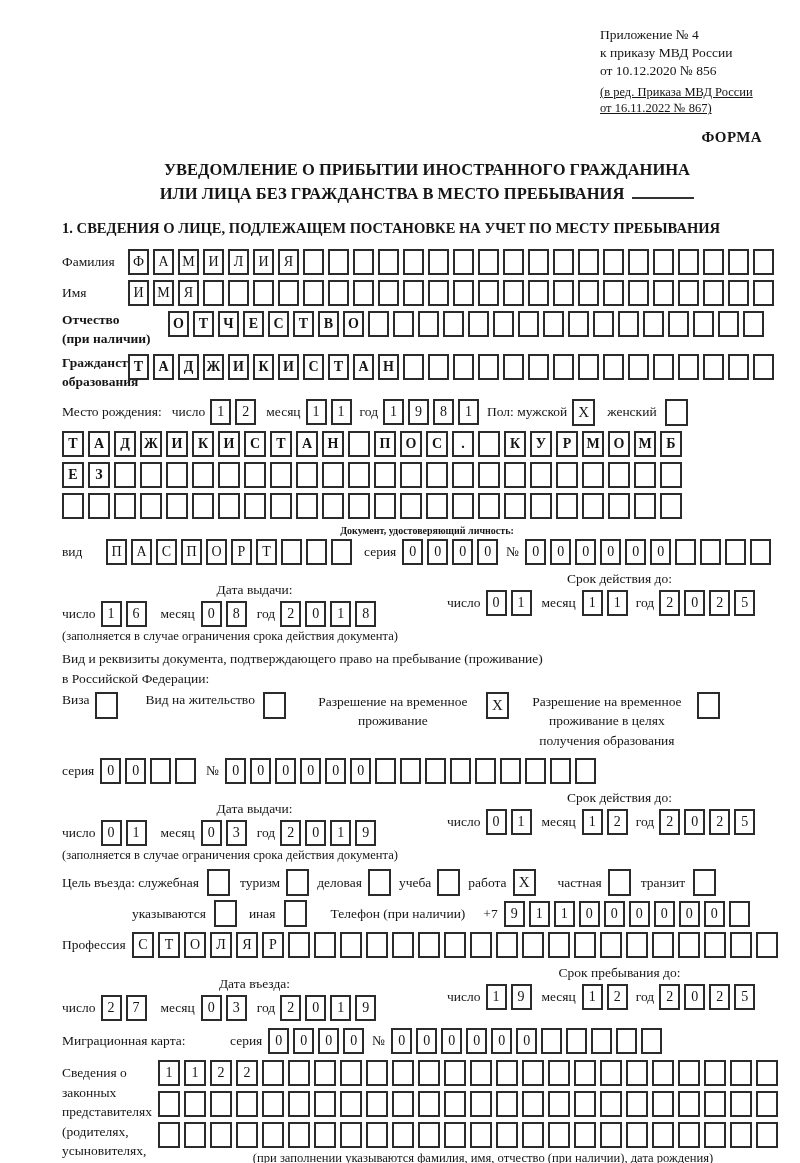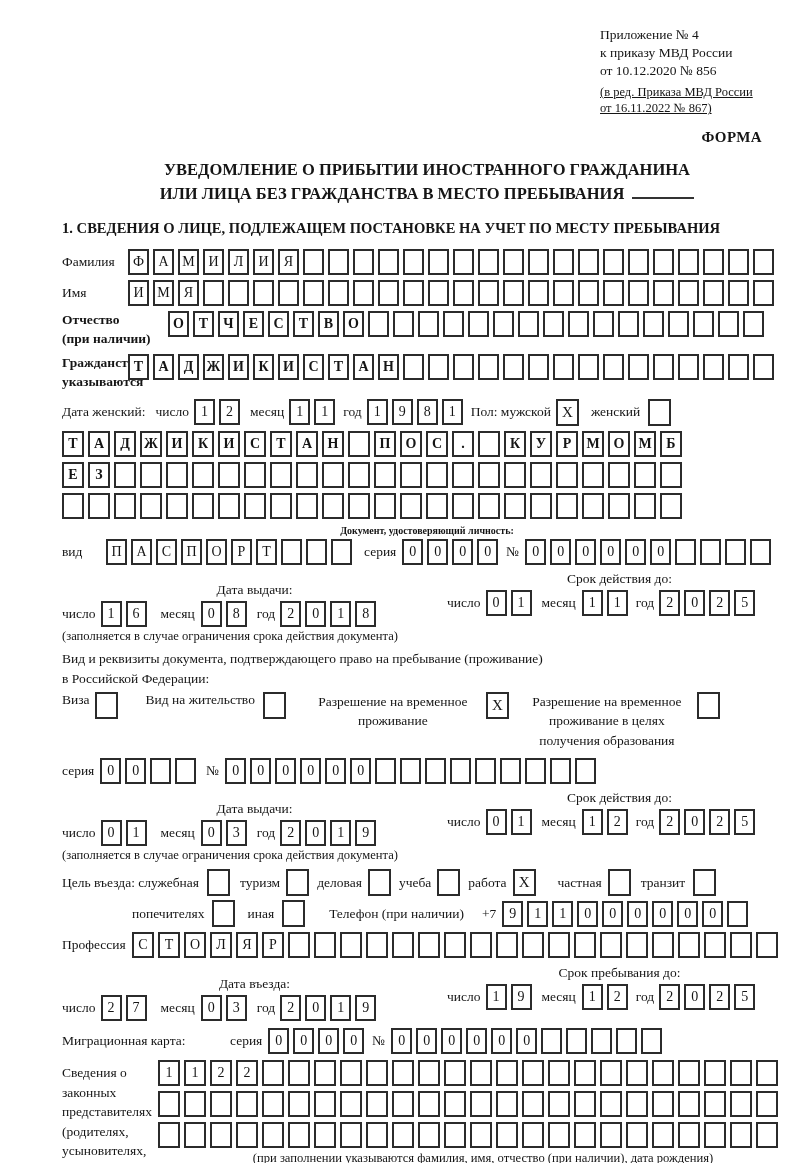--- a/index.html
+++ b/index.html
@@ -159,21 +159,21 @@
         <span class="cell"></span>
         <span class="cell"></span>
         <span class="cell"></span>
         <span class="cell"></span>
       </span>
   </div>
 
   <div class="row top">
     <span class="cit-lbl">
       <span>Гражданство,</span><br>
-      <span>указываются</span>
+      <span>образования</span>
     </span>
     <span class="cells">
         <span class="cell">Т</span>
         <span class="cell">А</span>
         <span class="cell">Д</span>
         <span class="cell">Ж</span>
         <span class="cell">И</span>
         <span class="cell">К</span>
         <span class="cell">И</span>
         <span class="cell">С</span>
@@ -192,21 +192,21 @@
         <span class="cell"></span>
         <span class="cell"></span>
         <span class="cell"></span>
         <span class="cell"></span>
         <span class="cell"></span>
         <span class="cell"></span>
       </span>
   </div>
 
   <div class="row" style="margin-top:7px">
-    <span class="lbl">Дата женский:</span>
+    <span class="lbl">Место рождения:</span>
     <span class="lbl ml10 mr5">число</span>
     <span class="cells">
         <span class="cell">1</span>
         <span class="cell">2</span>
       </span>
     <span class="lbl ml10 mr5">месяц</span>
     <span class="cells">
         <span class="cell">1</span>
         <span class="cell">1</span>
       </span>
@@ -532,21 +532,21 @@
     <span class="cells chk">
         <span class="cell"></span>
       </span>
     <span class="lbl ml10 mr8">транзит</span>
     <span class="cells chk">
         <span class="cell"></span>
       </span>
   </div>
 
   <div class="row" style="margin-top:4px;padding-left:70px">
-    <span class="lbl mr8">попечителях</span>
+    <span class="lbl mr8">указываются</span>
     <span class="cells chk">
         <span class="cell"></span>
       </span>
     <span class="lbl ml12 mr8">иная</span>
     <span class="cells chk">
         <span class="cell"></span>
       </span>
     <span class="lbl ml24">Телефон (при наличии)</span>
     <span class="lbl ml18 mr6">+7</span>
     <span class="cells">

